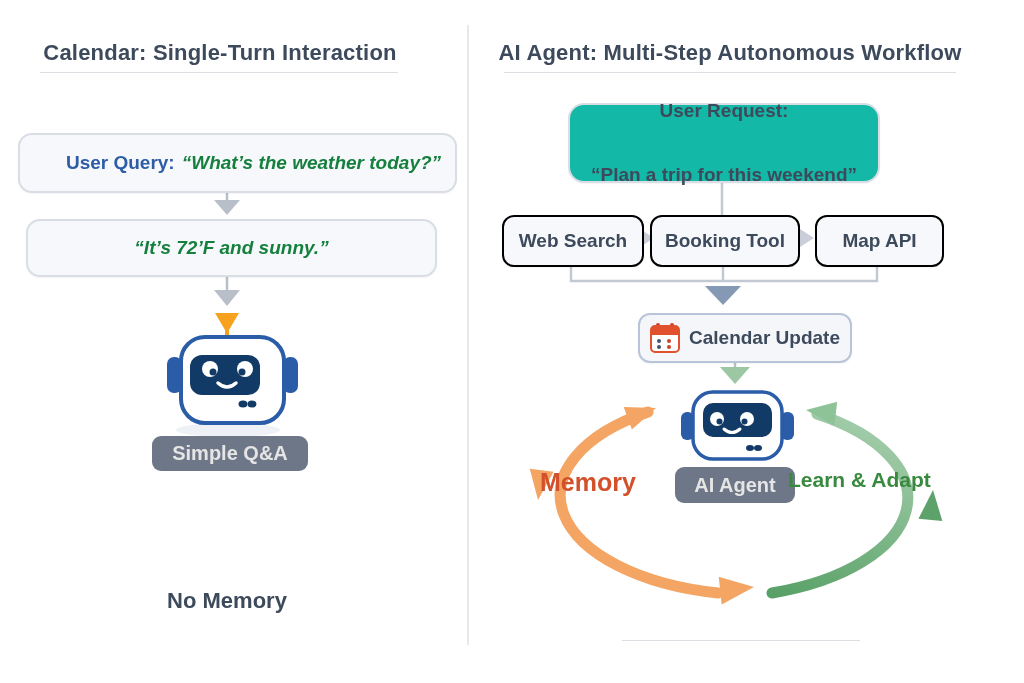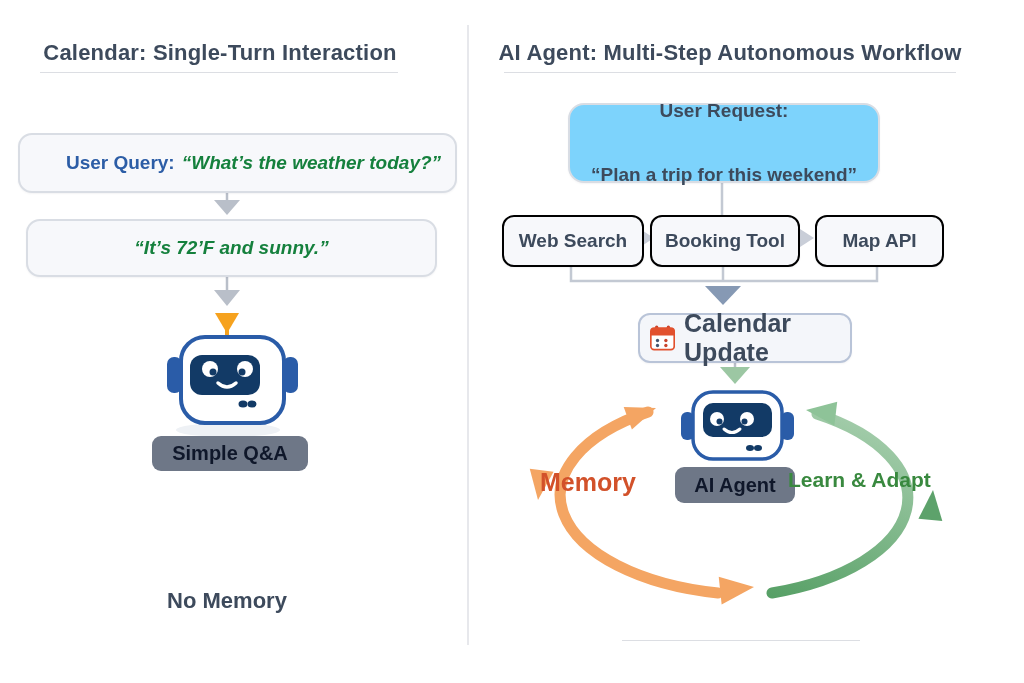--- a/index.html
+++ b/index.html
@@ -8,30 +8,30 @@
   .abs{position:absolute;}
   .layer{position:absolute;left:0;top:0;}
   .title{position:absolute;font-size:22px;font-weight:bold;text-align:center;color:#3d4a5c;letter-spacing:.2px;}
   .hr{position:absolute;height:1px;background:#dcdee3;}
   .divider{position:absolute;left:467px;top:25px;width:2px;height:620px;background:#e7e8ec;}
   .qbox{position:absolute;background:#f7f8fb;border:2px solid #d9dde4;border-radius:14px;
         display:flex;align-items:center;justify-content:center;box-shadow:0 1px 2px rgba(60,70,90,.06);
         font-size:19px;font-weight:bold;}
   .blue{color:#2c5da6;margin-right:7px;white-space:nowrap;}
   .quote{color:#15803d;font-style:italic;white-space:nowrap;}
-  .reqbox{position:absolute;background:#7dd3fc;border:2px solid #d9dde4;border-radius:16px;
+  .reqbox{position:absolute;background:#14b8a6;border:2px solid #d9dde4;border-radius:16px;
         display:flex;flex-direction:column;align-items:center;justify-content:center;
         font-size:19px;font-weight:bold;line-height:28px;box-shadow:0 1px 2px rgba(60,70,90,.06);gap:36px;}
   .toolbox{position:absolute;background:#f7f8fb;border:2px solid #000000;border-radius:12px;
         display:flex;align-items:center;justify-content:center;font-size:19px;font-weight:bold;
         box-shadow:0 1px 2px rgba(60,70,90,.06);}
   .calbox{position:absolute;background:#f4f6fa;border:2px solid #b9c4d8;border-radius:12px;
-        display:flex;align-items:center;font-size:25px;font-weight:bold;padding-left:10px;
+        display:flex;align-items:center;font-size:19px;font-weight:bold;padding-left:10px;
         box-shadow:0 1px 2px rgba(60,70,90,.06);}
-  .badge{position:absolute;background:#6e7787;border-radius:9px;color:#0f172a;
+  .badge{position:absolute;background:#6e7787;border-radius:9px;color:#e5e5e5;
         display:flex;align-items:center;justify-content:center;font-size:20px;font-weight:bold;}
   .footer{position:absolute;font-size:22px;font-weight:bold;text-align:center;color:#3d4a5c;}
   .looplabel{position:absolute;font-weight:bold;text-align:left;}
 </style>
 </head>
 <body>
 
 <div class="canvas">
 
   <svg class="layer" width="1024" height="683" viewBox="0 0 1024 683">

